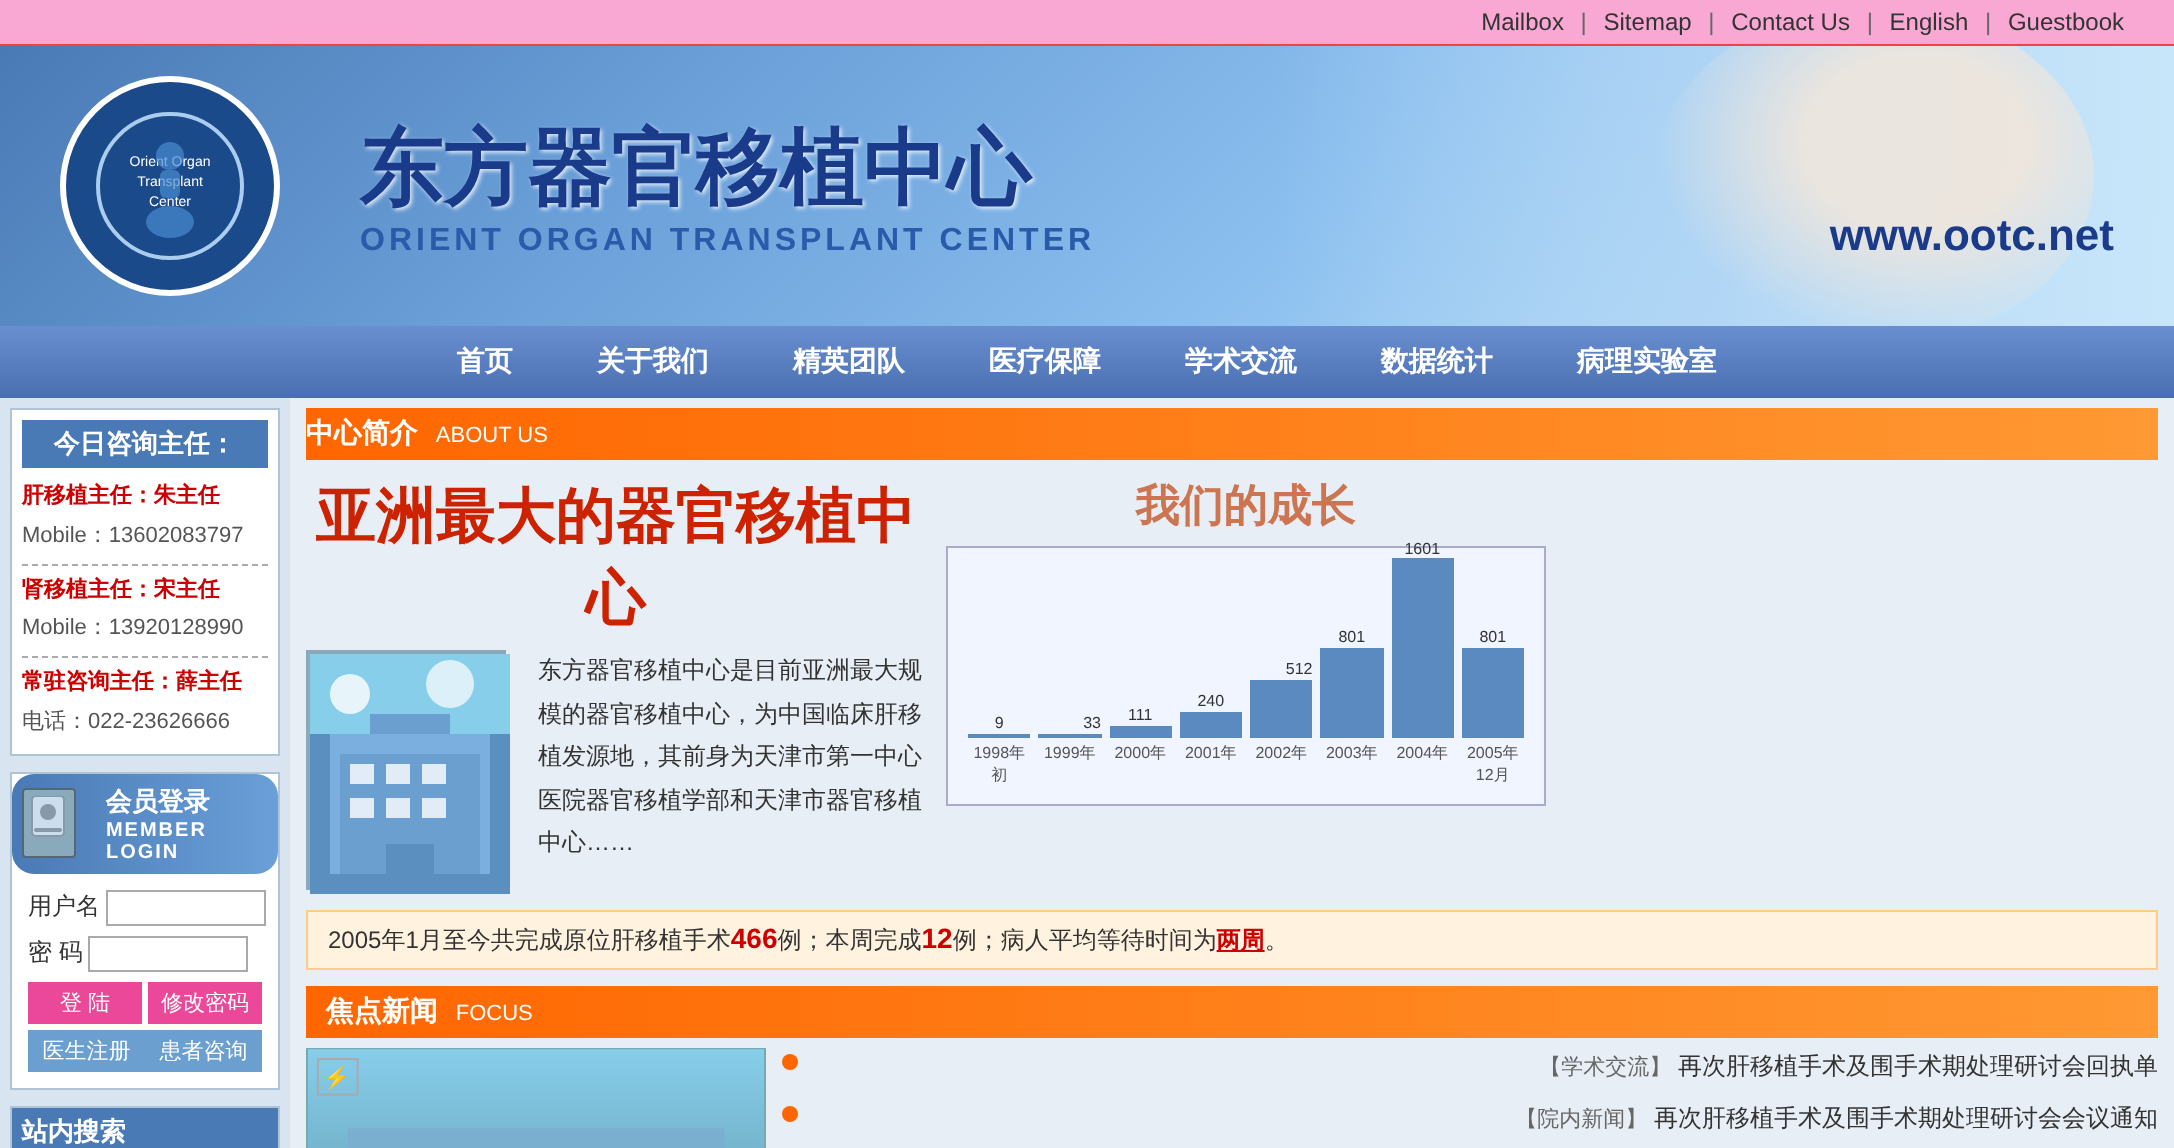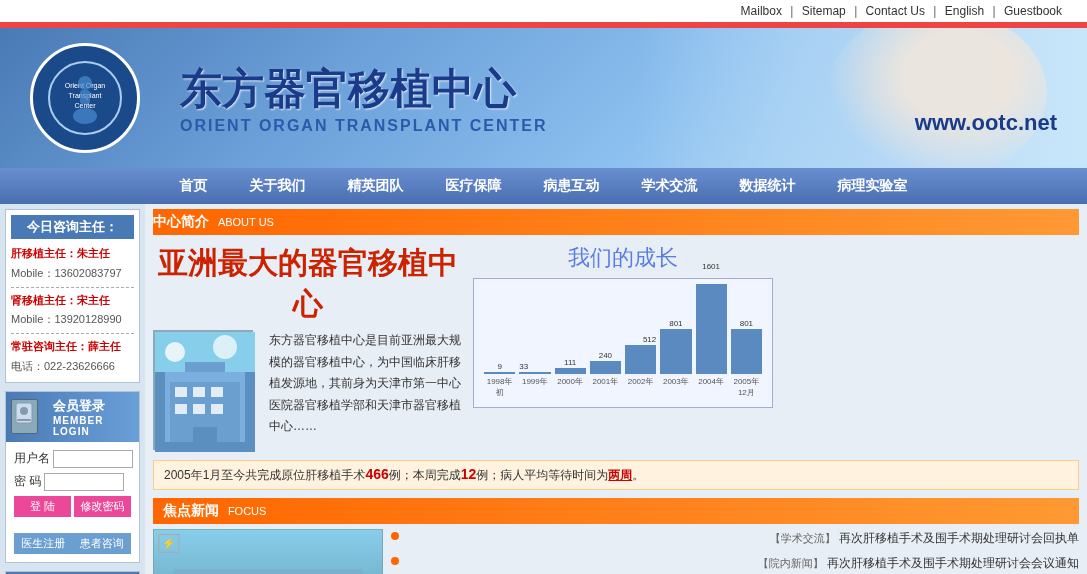--- a/index.html
+++ b/index.html
@@ -1,19 +1,19 @@
 <!DOCTYPE html>
 <html><head>
   <meta charset="utf-8">
   <style>
     * { margin: 0; padding: 0; box-sizing: border-box; }
     body { width: 1087px; font-family: 'SimSun', '宋体', Arial, sans-serif; font-size: 12px; background: #c8d8e8; overflow-x: hidden; }
     
     
-    .top-bar { background: #ffffff; text-align: right; padding: 4px 20px; font-size: 12px; color: #333; border-bottom: 6px solid #ef4444; }
+    .top-bar { background: #f9a8d4; text-align: right; padding: 4px 20px; font-size: 12px; color: #333; border-bottom: 1px solid #ef4444; }
     .top-bar a { color: #333; text-decoration: none; margin: 0 5px; }
     .top-bar span.sep { color: #666; }
 
     
     .header { background: linear-gradient(135deg, #4a7ab5 0%, #6a9fd8 30%, #8bbfef 60%, #a8d4f5 80%, #c5e5ff 100%); height: 140px; display: flex; align-items: center; position: relative; overflow: hidden; }
     .header-logo { width: 110px; height: 110px; margin-left: 30px; background: #1a4a8a; border-radius: 50%; display: flex; align-items: center; justify-content: center; border: 3px solid #fff; flex-shrink: 0; }
     .header-logo svg { width: 80px; height: 80px; }
     .header-title { margin-left: 20px; }
     .header-title .zh { font-size: 42px; font-weight: bold; color: #1a3a8a; font-family: 'SimHei', sans-serif; text-shadow: 1px 1px 2px rgba(255,255,255,0.8); }
     .header-title .en { font-size: 16px; color: #2a5aaa; letter-spacing: 2px; font-weight: bold; }
@@ -29,51 +29,51 @@
     
     .sidebar { width: 145px; flex-shrink: 0; background: #d8e4f0; padding: 5px; }
     .sidebar-consultant { background: #fff; margin-bottom: 8px; padding: 5px; border: 1px solid #b0c4d8; }
     .sidebar-consultant .title { background: #4a7ab5; color: #fff; font-size: 13px; font-weight: bold; padding: 3px 5px; margin-bottom: 5px; text-align: center; font-family: 'SimHei', sans-serif; }
     .sidebar-consultant .item { font-size: 11px; color: #333; line-height: 1.8; }
     .sidebar-consultant .item .name { color: #cc0000; font-weight: bold; }
     .sidebar-consultant .item .phone { color: #555; }
     .sidebar-consultant .divider { border-top: 1px dashed #aaa; margin: 3px 0; }
 
     .sidebar-login { background: #fff; margin-bottom: 8px; border: 1px solid #b0c4d8; }
-    .sidebar-login .login-header { background: linear-gradient(to right, #4a7ab5, #6a9fd8); display: flex; align-items: center; padding: 5px; gap: 15px; }
+    .sidebar-login .login-header { background: linear-gradient(to right, #4a7ab5, #6a9fd8); display: flex; align-items: center; padding: 5px; gap: 15px; border-radius: 11px; }
     .login-icon { width: 30px; height: 35px; background: #8ab; border: 1px solid #567; border-radius: 2px; display: flex; align-items: center; justify-content: center; font-size: 18px; color: #fff; }
     .login-text { color: #fff; font-size: 13px; font-weight: bold; font-family: 'SimHei', sans-serif; }
     .login-text .en { font-size: 10px; letter-spacing: 1px; }
     .login-form { padding: 8px; }
     .login-form .field { display: flex; align-items: center; margin-bottom: 5px; gap: 3px; }
     .login-form .label { font-size: 12px; color: #333; white-space: nowrap; }
     .login-form input { width: 80px; height: 18px; border: 1px solid #aaa; font-size: 11px; padding: 1px 3px; }
     .login-buttons { display: flex; gap: 3px; margin-top: 5px; }
     .login-buttons button { flex: 1; background: #ec4899; color: #fff; border: none; padding: 3px 2px; font-size: 11px; cursor: pointer; font-family: 'SimSun', sans-serif; }
-    .login-extra { display: flex; gap: 0; margin-top: 16px; }
+    .login-extra { display: flex; gap: 0; margin-top: 3px; }
     .login-extra button { flex: 1; background: #6a9fd0; color: #fff; border: none; padding: 3px 2px; font-size: 11px; cursor: pointer; font-family: 'SimSun', sans-serif; }
 
     .sidebar-search { background: #fff; border: 1px solid #b0c4d8; }
     .sidebar-search .search-title { background: #4a7ab5; color: #fff; font-size: 13px; font-weight: bold; padding: 3px 5px; font-family: 'SimHei', sans-serif; }
 
     
     .center-content { flex: 1; padding: 5px 8px; }
     
     .about-header { background: linear-gradient(to right, #ff6600, #ff9933); color: #fff; font-size: 14px; font-weight: bold; padding: 4px 0; margin-bottom: 8px; font-family: 'SimHei', sans-serif; }
     .about-header .en { font-size: 11px; margin-left: 5px; font-weight: normal; }
 
     .center-intro { display: flex; gap: 10px; margin-bottom: 10px; }
     .intro-title-img { width: 310px; flex-shrink: 0; }
     .intro-big-title { font-size: 30px; font-weight: bold; color: #cc2200; font-family: 'SimHei', sans-serif; text-align: center; margin-bottom: 5px; }
     .intro-photo { width: 100px; height: 120px; background: linear-gradient(to bottom, #6a9fd8, #4a7ab5); border: 2px solid #8ab; float: left; margin-right: 8px; }
     .intro-text { font-size: 12px; color: #333; line-height: 1.8; }
     .intro-text-block { flex: 1; }
 
     .chart-area { width: 300px; flex-shrink: 0; }
-    .chart-title { font-size: 22px; font-weight: normal; color: #1d4ed8; text-align: center; margin-bottom: 5px; opacity: 0.7; }
+    .chart-title { font-size: 22px; font-weight: bold; color: #c2410c; text-align: center; margin-bottom: 5px; opacity: 0.7; }
     .chart-container { background: #f0f5ff; border: 1px solid #aac; padding: 5px; position: relative; height: 130px; }
 
     .stats-line { background: #fff3e0; border: 1px solid #ffcc88; padding: 5px 10px; font-size: 12px; color: #333; margin-bottom: 8px; }
     .stats-line .highlight { color: #cc0000; font-weight: bold; font-size: 14px; }
     .stats-line .highlight2 { color: #cc0000; font-weight: bold; text-decoration: underline; }
 
     .news-header { background: linear-gradient(to right, #ff6600, #ff9933); color: #fff; font-size: 14px; font-weight: bold; padding: 4px 10px; margin-bottom: 5px; font-family: 'SimHei', sans-serif; }
     .news-header .en { font-size: 11px; margin-left: 5px; font-weight: normal; }
 
     .news-content { display: flex; gap: 8px; }
@@ -136,21 +136,20 @@
     <div style="position:absolute; right:40px; top:-20px; width:220px; height:170px; background: radial-gradient(ellipse at 60% 40%, rgba(240,230,220,0.9) 30%, transparent 70%); border-radius: 50%;"></div>
   </div>
   <div class="header-url" style="position:absolute; right:30px; bottom:32px;">www.ootc.net</div>
 </div>
 
 <div class="nav">
   <div class="nav-item">首页</div>
   <div class="nav-item">关于我们</div>
   <div class="nav-item">精英团队</div>
   <div class="nav-item">医疗保障</div>
-  <div class="nav-item">病患互动</div>
   <div class="nav-item">学术交流</div>
   <div class="nav-item">数据统计</div>
   <div class="nav-item">病理实验室</div>
 </div>
 
 <div class="main-content">
 
   <div class="sidebar">
 
     <div class="sidebar-consultant">
@@ -253,42 +252,42 @@
       </div>
 
       <div class="chart-area">
         <div class="chart-title">我们的成长</div>
         <div class="chart-container" id="chart-container">
             <div style="display:flex; align-items:flex-end; gap:4px; height:90px; padding: 0 5px;">
               <div style="display:flex;flex-direction:column;align-items:center;flex:1;">
     <div style="font-size:8px;color:#333;margin-bottom:1px;">9</div>
     <div style="background:#5a8ac0;width:100%;height:2px;"></div>
   </div>
-              <div style="display:flex;flex-direction:column;align-items:flex-start;flex:1;">
+              <div style="display:flex;flex-direction:column;align-items:flex-end;flex:1;">
     <div style="font-size:8px;color:#333;margin-bottom:1px;">33</div>
     <div style="background:#5a8ac0;width:100%;height:2px;"></div>
   </div>
               <div style="display:flex;flex-direction:column;align-items:center;flex:1;">
     <div style="font-size:8px;color:#333;margin-bottom:1px;">111</div>
     <div style="background:#5a8ac0;width:100%;height:6px;"></div>
   </div>
               <div style="display:flex;flex-direction:column;align-items:center;flex:1;">
     <div style="font-size:8px;color:#333;margin-bottom:1px;">240</div>
     <div style="background:#5a8ac0;width:100%;height:13px;"></div>
   </div>
               <div style="display:flex;flex-direction:column;align-items:flex-end;flex:1;">
     <div style="font-size:8px;color:#333;margin-bottom:1px;">512</div>
     <div style="background:#5a8ac0;width:100%;height:29px;"></div>
   </div>
               <div style="display:flex;flex-direction:column;align-items:center;flex:1;">
     <div style="font-size:8px;color:#333;margin-bottom:1px;">801</div>
     <div style="background:#5a8ac0;width:100%;height:45px;"></div>
   </div>
               <div style="display:flex;flex-direction:column;align-items:center;flex:1;">
-    <div style="font-size:8px;color:#333;margin-bottom:13px;">1601</div>
+    <div style="font-size:8px;color:#333;margin-bottom:0;">1601</div>
     <div style="background:#5a8ac0;width:100%;height:90px;"></div>
   </div>
               <div style="display:flex;flex-direction:column;align-items:center;flex:1;">
     <div style="font-size:8px;color:#333;margin-bottom:1px;">801</div>
     <div style="background:#5a8ac0;width:100%;height:45px;"></div>
   </div>
             </div>
             <div style="display:flex; gap:4px; padding: 2px 5px;">
               <div style="flex:1;font-size:8px;color:#555;text-align:center;overflow:hidden;">1998年初</div>
               <div style="flex:1;font-size:8px;color:#555;text-align:center;overflow:hidden;">1999年</div>

